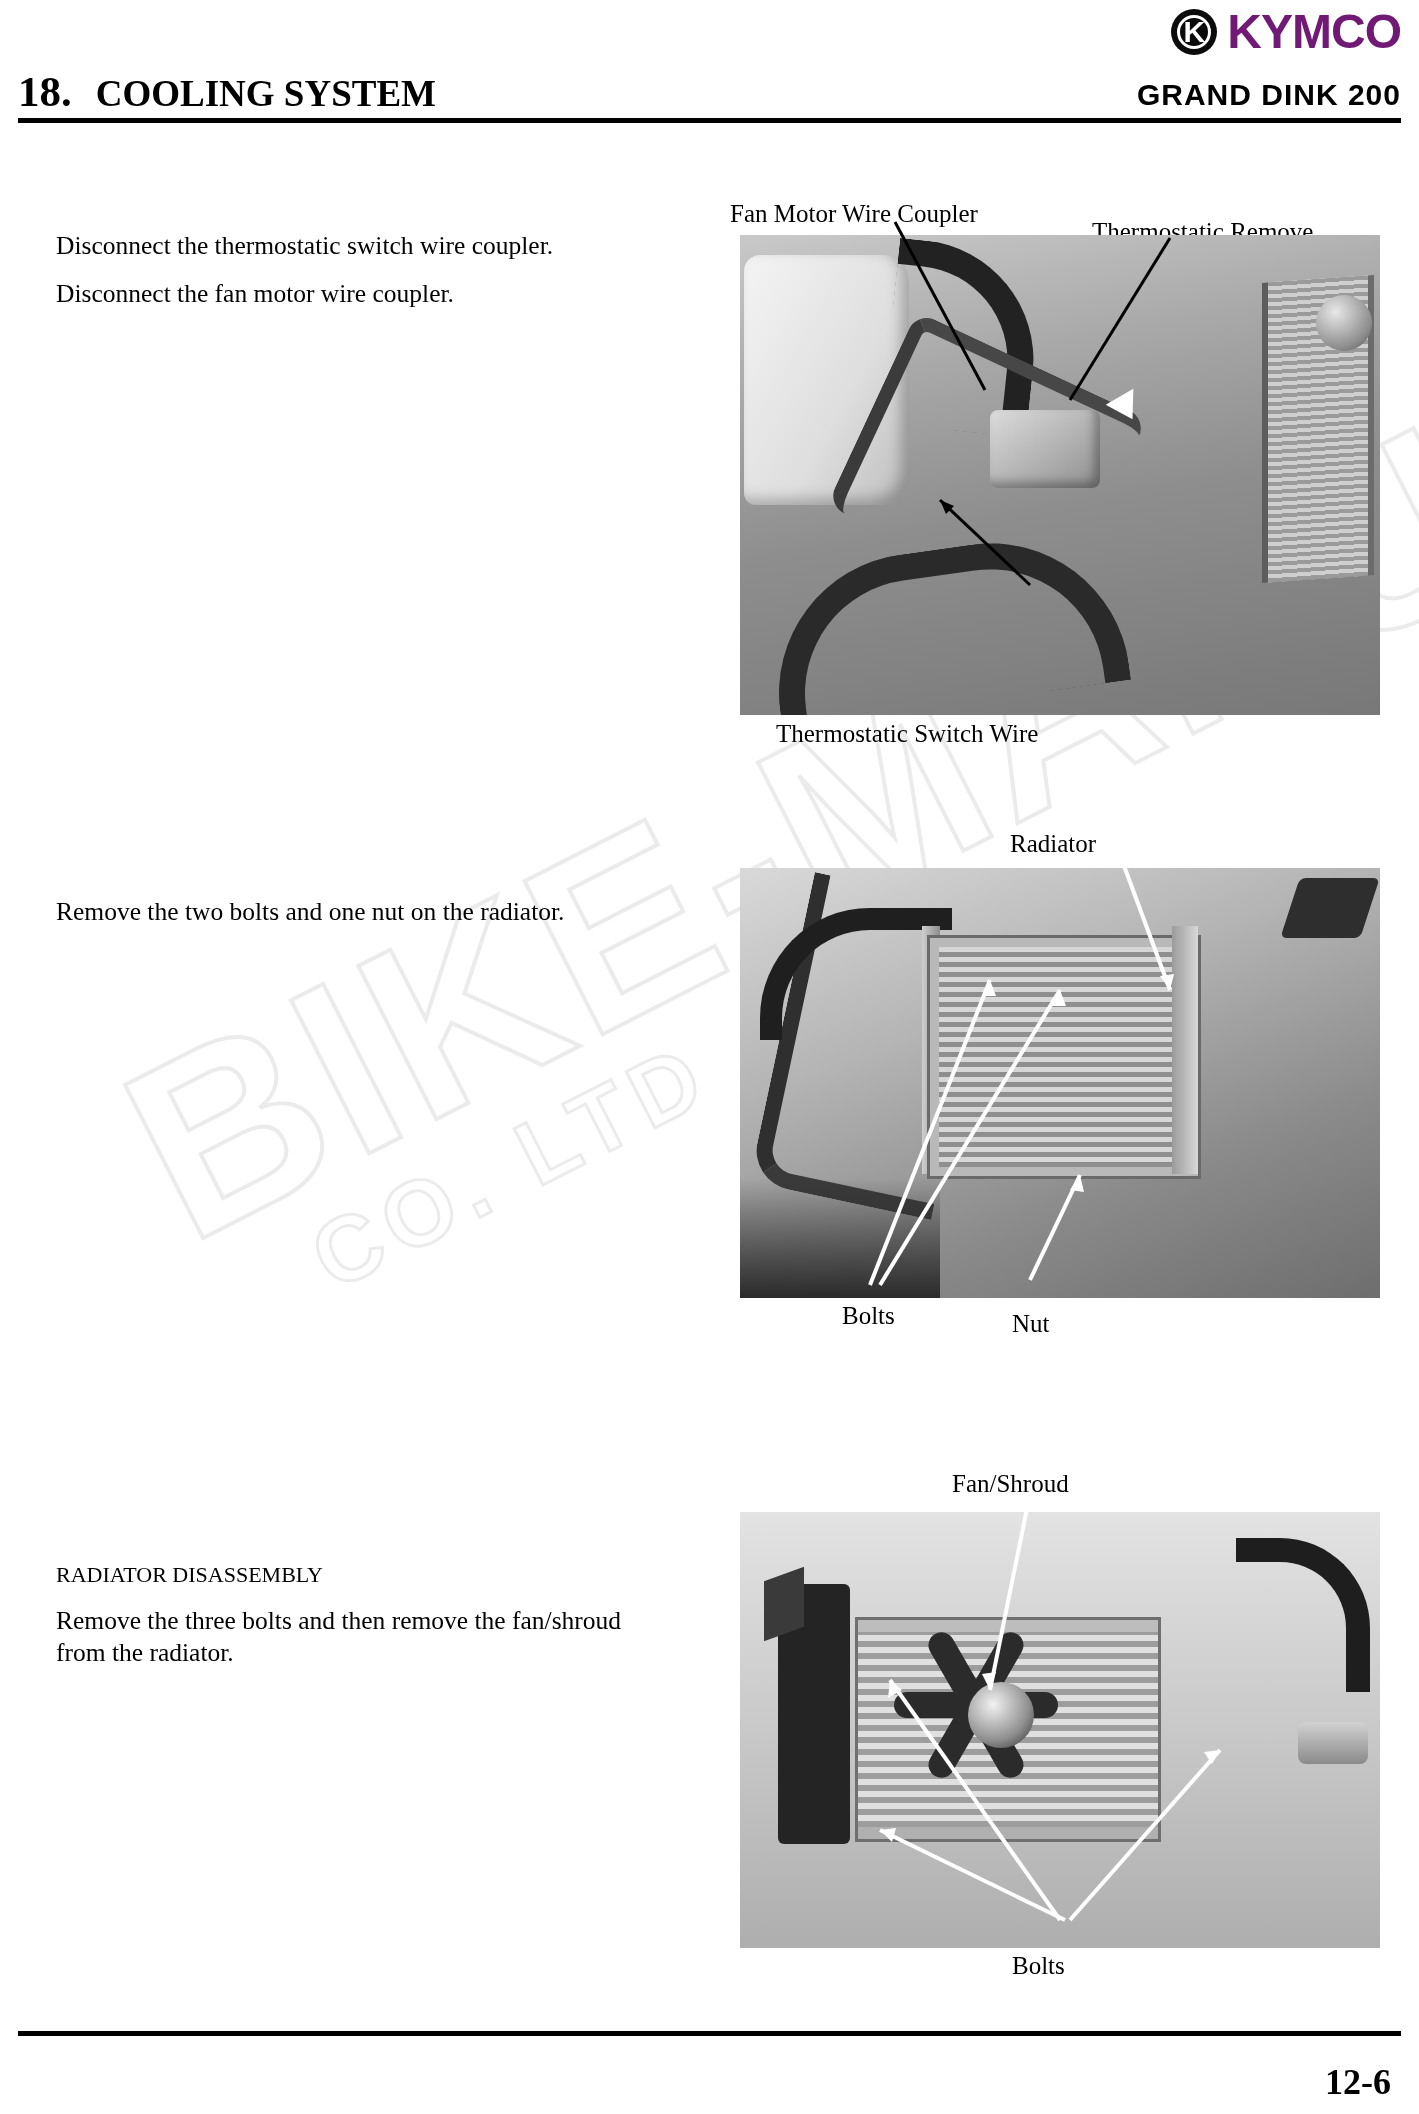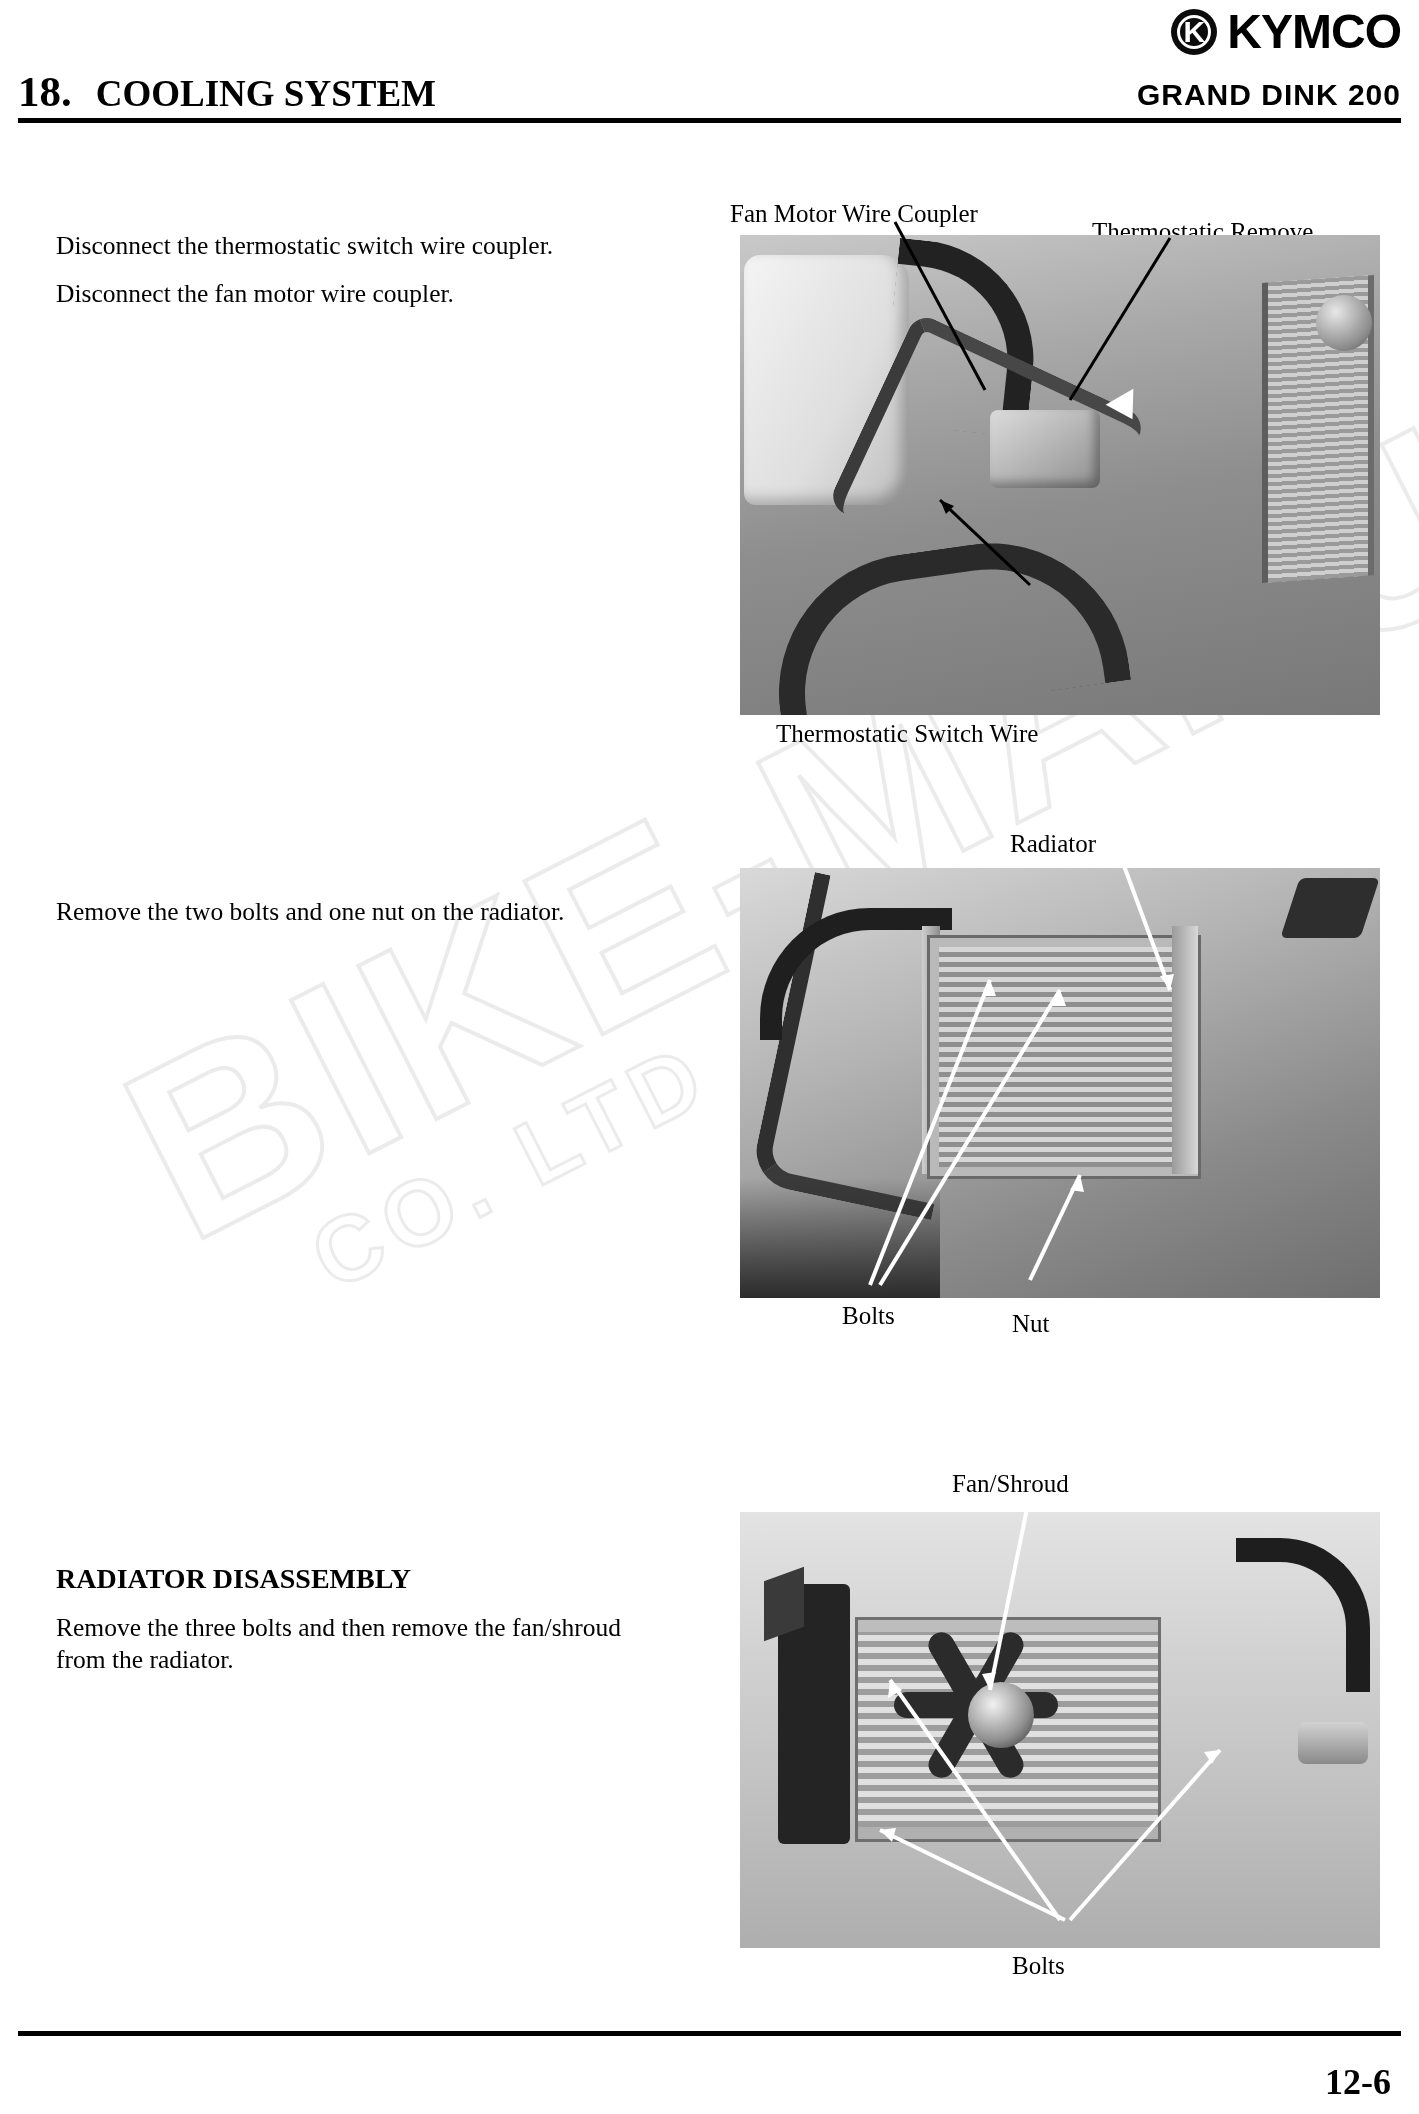--- a/index.html
+++ b/index.html
@@ -67,21 +67,21 @@
     border-radius: 50%;
     border: 3px solid #fff;
     box-sizing: border-box;
   }
   .brand-text {
     font-family: "Liberation Sans", sans-serif;
     font-weight: bold;
     font-size: 48px;
     letter-spacing: -1px;
     line-height: 1;
-    color: #000000;
+    color: #701a75;
   }
   .chapter-line {
     position: absolute;
     left: 18px;
     top: 70px;
     width: 1383px;
     display: flex;
     align-items: flex-end;
     justify-content: space-between;
   }
@@ -142,22 +142,22 @@
   .textblock {
     position: absolute;
     font-size: 25.5px;
     line-height: 1.26;
     width: 610px;
   }
   .textblock p {
     margin: 16px;
   }
   .section-heading {
-    font-weight: bold;
-    font-size: 28px;
+    font-weight: normal;
+    font-size: 22px;
     margin: 0 0 2px 0;
   }
 
   
   .figure {
     position: absolute;
   }
   .photo {
     position: relative;
     overflow: hidden;

